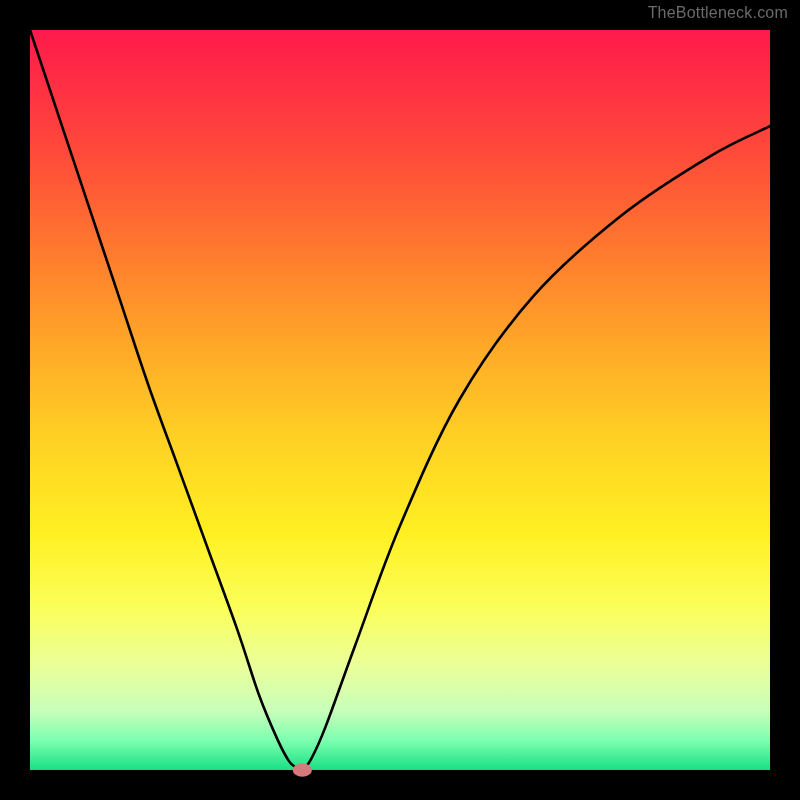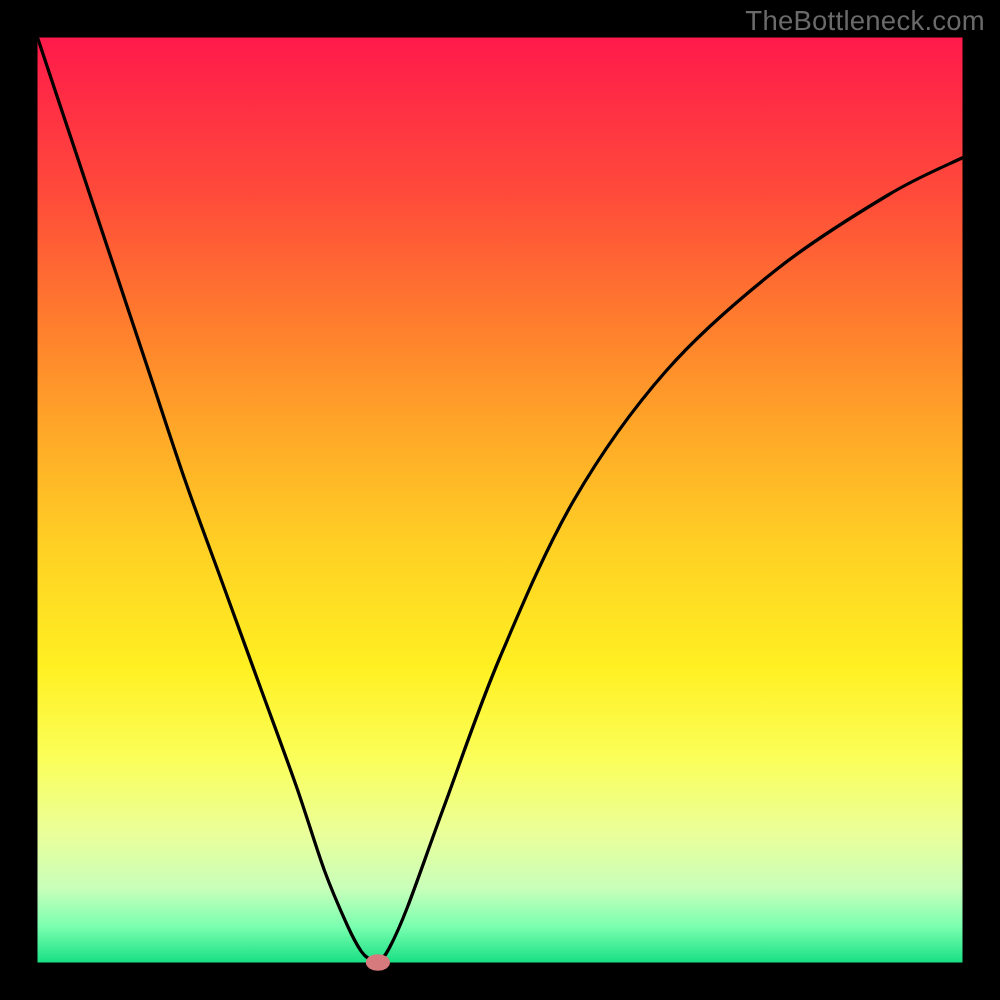--- a/index.html
+++ b/index.html
@@ -17,21 +17,21 @@
     left: 0;
     width: 800px;
     height: 800px;
     background: #000;
   }
   .watermark {
     position: absolute;
     top: 4px;
     right: 12px;
     color: #6a6a6a;
-    font-size: 22px;
+    font-size: 16px;
     font-weight: 500;
     letter-spacing: 0.2px;
     user-select: none;
   }
   .plot {
     position: absolute;
     top: 30px;
     left: 30px;
     width: 740px;
     height: 740px;

